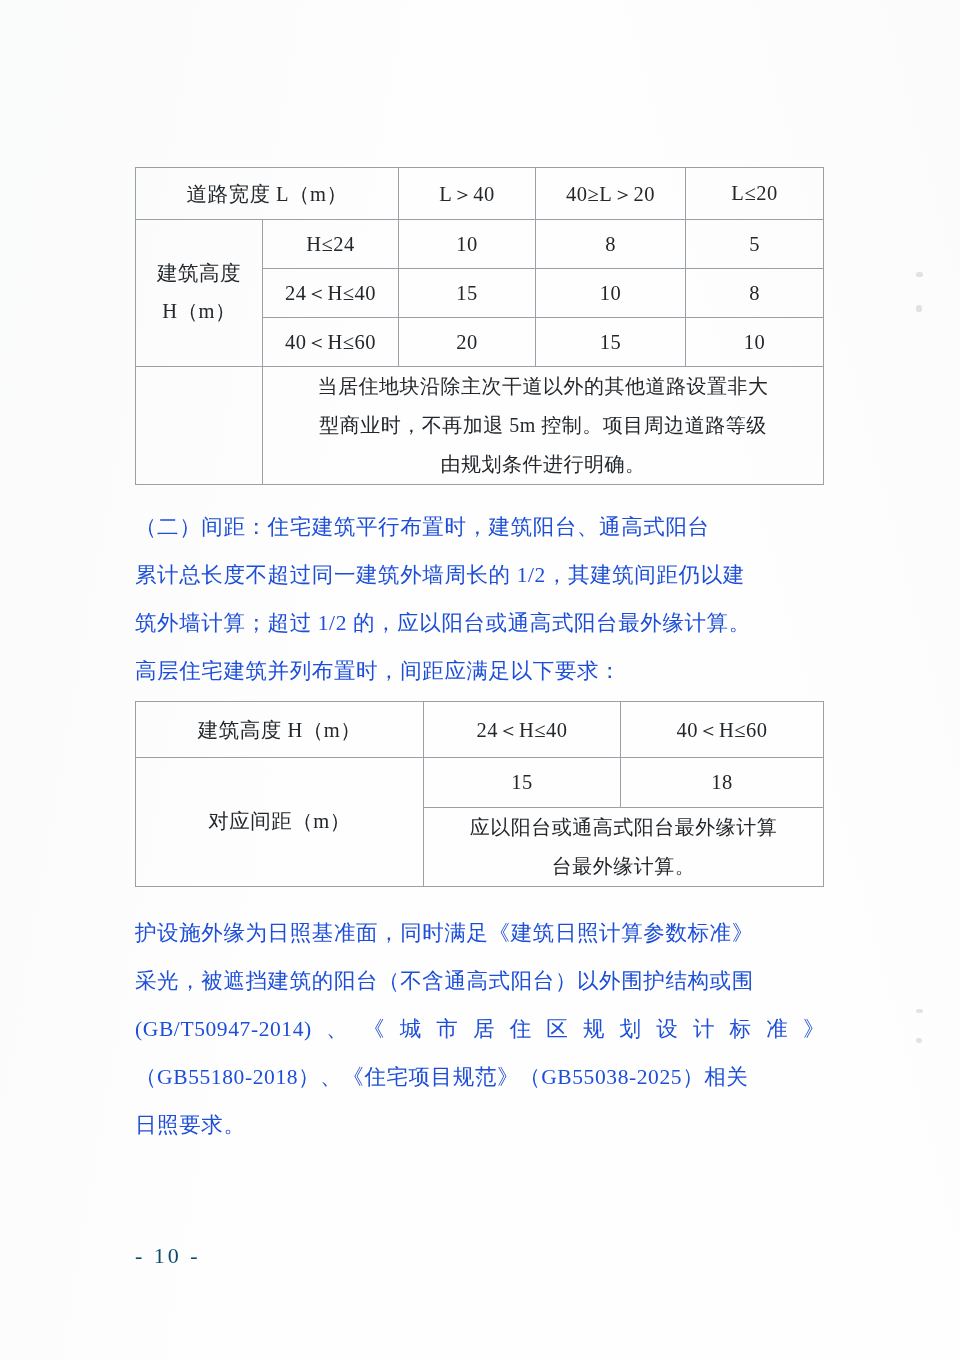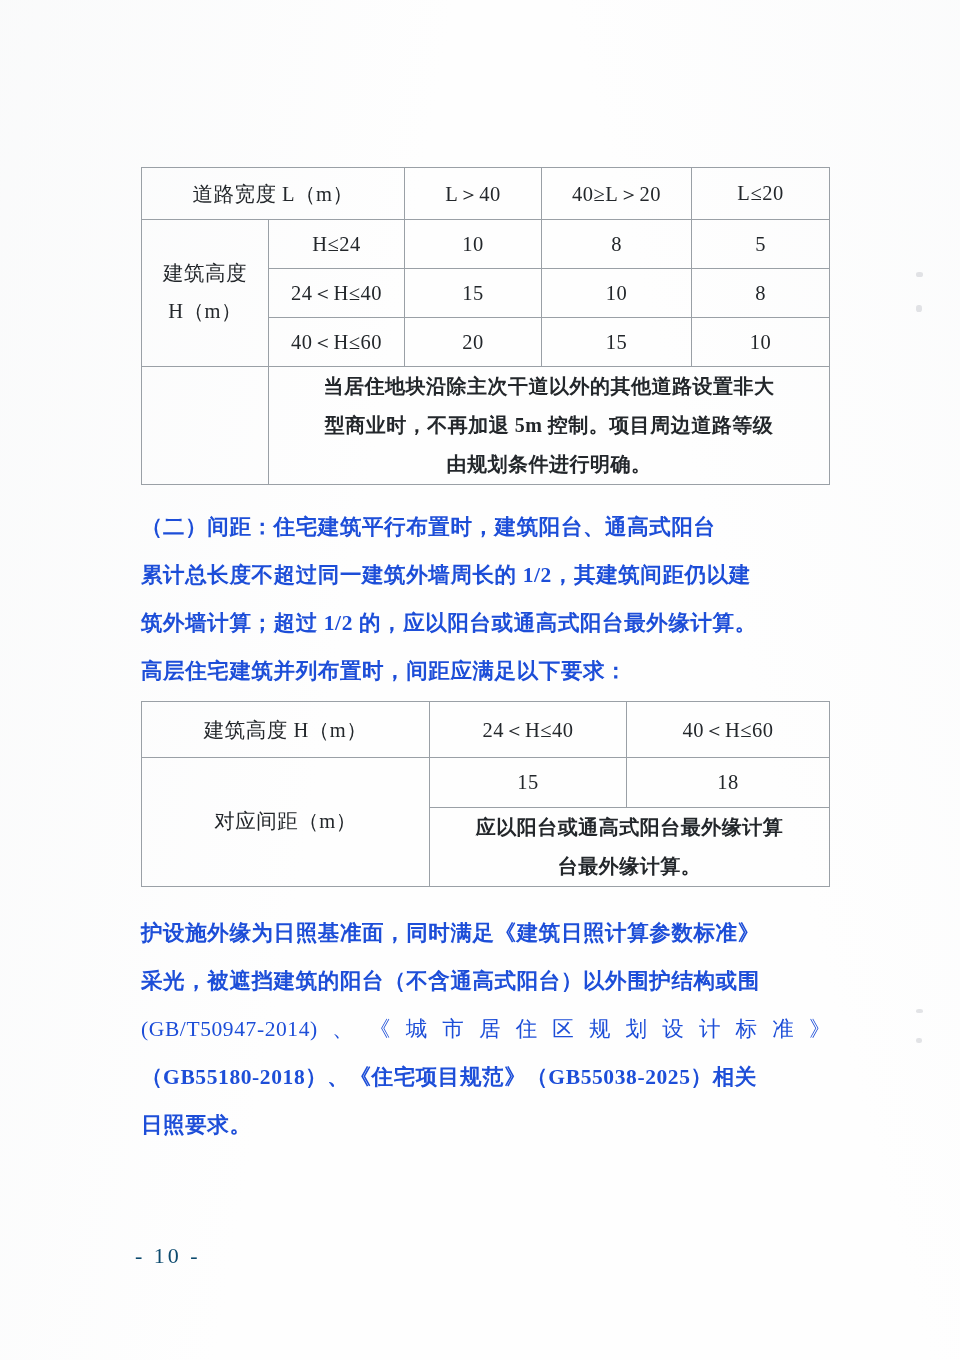--- a/index.html
+++ b/index.html
@@ -29,21 +29,21 @@
     position: absolute;
     inset: 0;
     background:
       linear-gradient(100deg, rgba(246,247,248,0.55) 0%, rgba(255,255,255,0) 38%),
       linear-gradient(255deg, rgba(247,248,249,0.45) 0%, rgba(255,255,255,0) 30%);
     pointer-events: none;
   }
 
   .content {
     position: absolute;
-    left: 141px;
+    left: 135px;
     top: 167px;
     width: 690px;
   }
 
   
   table.doc-table {
     border-collapse: collapse;
     width: 688px;
     table-layout: fixed;
     font-size: 20.5px;
@@ -82,21 +82,21 @@
     letter-spacing: 0.6px;
     color: #1d4ed8;
     margin: 0;
     text-align: justify;
     text-justify: inter-character;
   }
 
   .para-2 { margin-top: 18px; }
   .para-3 { margin-top: 22px; }
 
-  .line { display: block; white-space: nowrap; font-weight: bold; }
+  .line { display: block; white-space: nowrap; }
   .line-justify {
     display: flex;
     justify-content: space-between;
     white-space: nowrap;
   }
   .line-justify > span { display: inline-block; }
   .gap-before-t2 { height: 6px; }
 
   
   .page-number {

